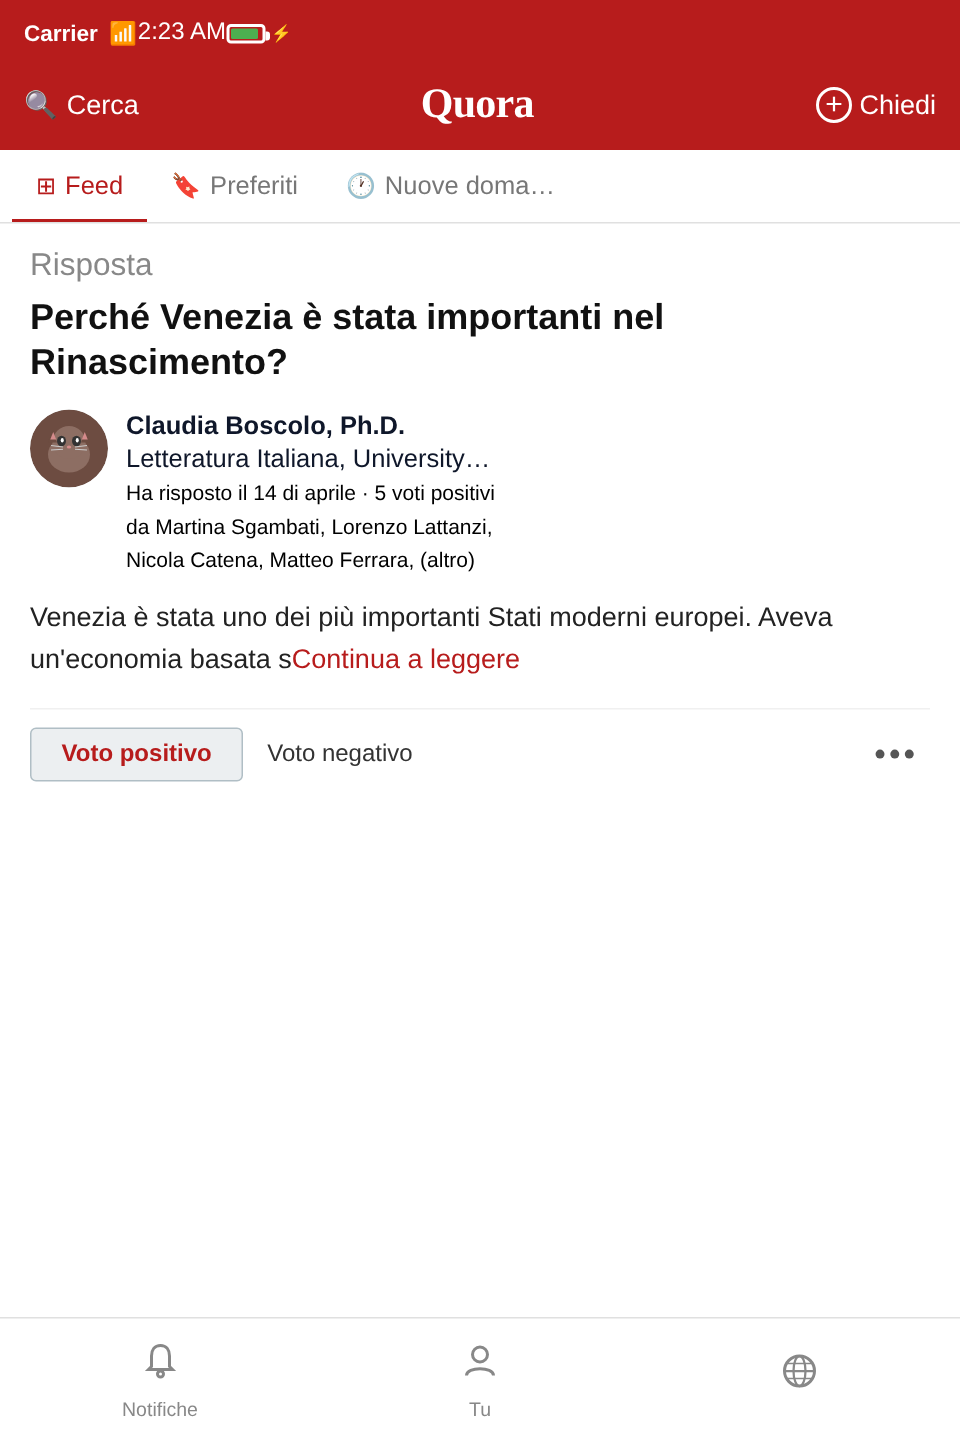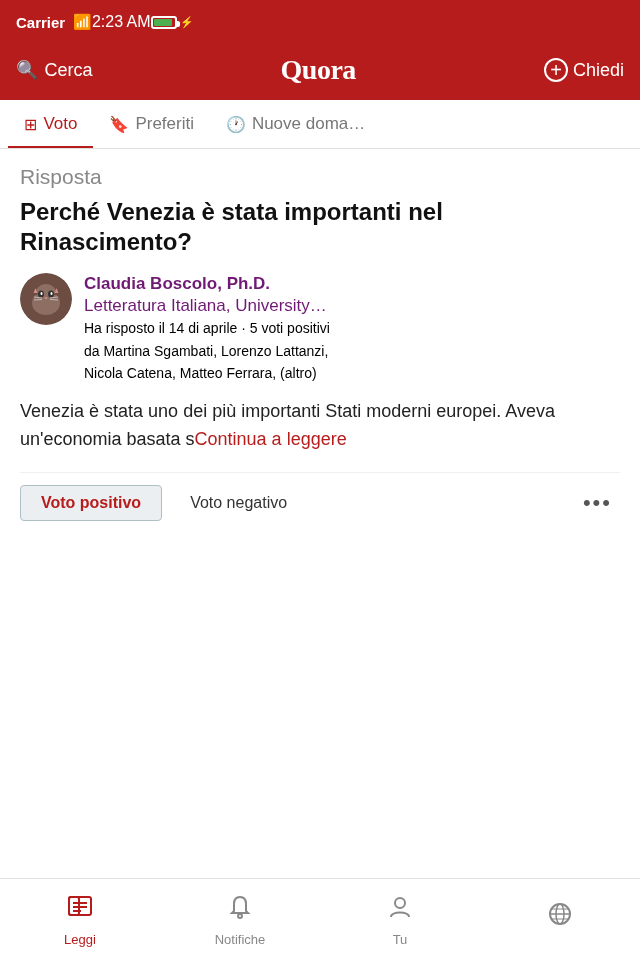--- a/index.html
+++ b/index.html
@@ -124,21 +124,21 @@
       overflow: hidden;
       flex-shrink: 0;
       background: #ccc;
       display: flex; align-items: center; justify-content: center;
     }
     
     .author-info { flex: 1; }
     .author-name {
       font-size: 17px;
       font-weight: 600;
-      color: #701a75;
+      color: #0f172a;
       line-height: 1.3;
     }
     .author-meta {
       color: #000000;
       font-size: 14px;
       line-height: 1.6;
     }
 
     
     .answer-text {
@@ -148,21 +148,21 @@
       margin: 14px 0 18px;
     }
     .continue-link {
       color: #b71c1c;
     }
 
     
     .actions {
       display: flex;
       padding: 12px 0 14px;
-      gap: 12px;
+      gap: 0;
       border-top: 1px solid #f0f0f0;
     }
     .btn-vote-pos {
       border: 1.5px solid #b0bec5;
       background: #eceff1;
       color: #b71c1c;
       font-size: 16px;
       font-weight: 600;
       padding: 8px 20px;
       border-radius: 4px;
@@ -256,21 +256,21 @@
   <div class="header-logo">Quora</div>
   <div class="header-ask">
     <span style="font-size:20px; border:2px solid #fff; border-radius:50%; width:24px; height:24px; display:flex; align-items:center; justify-content:center; font-weight:300;">+</span>
     <span>Chiedi</span>
   </div>
 </div>
 
 <div class="tabs">
   <div class="tab active">
     <span class="tab-icon">⊞</span>
-    <span>Voto</span>
+    <span>Feed</span>
   </div>
   <div class="tab">
     <span class="tab-icon">🔖</span>
     <span>Preferiti</span>
   </div>
   <div class="tab">
     <span class="tab-icon">🕐</span>
     <span>Nuove doma…</span>
   </div>
 </div>
@@ -323,32 +323,20 @@
     <div class="actions">
       <button class="btn-vote-pos">Voto positivo</button>
       <button class="btn-vote-neg">Voto negativo</button>
       <button class="btn-more">•••</button>
     </div>
   </div>
 </div>
 
 <div class="bottom-nav">
   <div class="nav-item">
-    <span class="nav-icon active-nav">
-      <svg width="28" height="28" viewBox="0 0 28 28">
-        <rect x="3" y="4" width="22" height="18" rx="2" fill="none" stroke="#b71c1c" stroke-width="2"></rect>
-        <line x1="7" y1="10" x2="21" y2="10" stroke="#b71c1c" stroke-width="2"></line>
-        <line x1="7" y1="14" x2="21" y2="14" stroke="#b71c1c" stroke-width="2"></line>
-        <line x1="7" y1="18" x2="15" y2="18" stroke="#b71c1c" stroke-width="2"></line>
-        <rect x="3" y="4" width="10" height="18" rx="2" fill="none" stroke="#b71c1c" stroke-width="2"></rect>
-      </svg>
-    </span>
-    <span class="nav-label active-nav">Leggi</span>
-  </div>
-  <div class="nav-item">
     <span class="nav-icon">
       <svg width="28" height="28" viewBox="0 0 28 28">
         <path d="M14 4 C10 4 8 7 8 11 L8 18 L6 20 L22 20 L20 18 L20 11 C20 7 18 4 14 4 Z" fill="none" stroke="#888" stroke-width="2"></path>
         <circle cx="14" cy="23" r="2" fill="none" stroke="#888" stroke-width="2"></circle>
       </svg>
     </span>
     <span class="nav-label">Notifiche</span>
   </div>
   <div class="nav-item">
     <span class="nav-icon">

